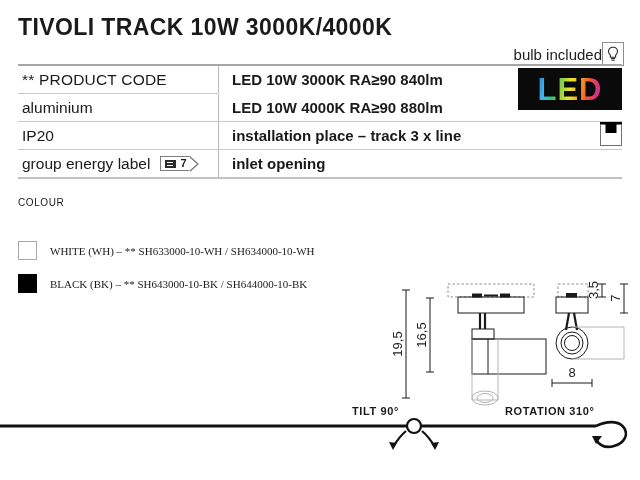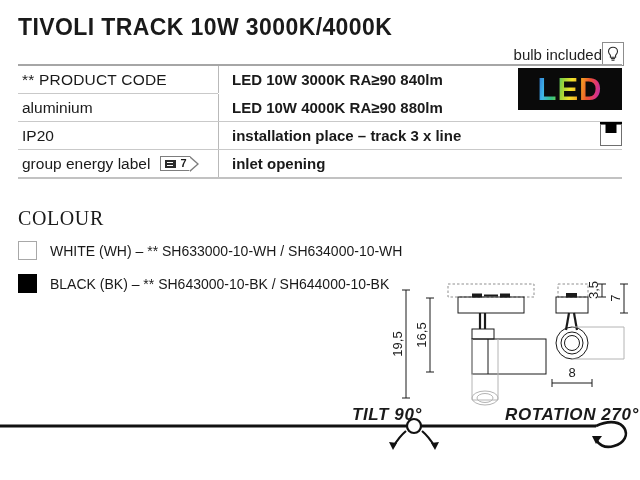--- a/index.html
+++ b/index.html
@@ -220,33 +220,33 @@
     left: -1px; right: -1px;
     top: -3px;
     height: 2px;
     background: #000;
   }
 
   
   #colour-heading {
     position: absolute;
     left: 18px;
-    top: 207px;
-    font-size: 20px;
+    top: 197px;
+    font-size: 10px;
     letter-spacing: .6px;
+  }
+  .colour-row {
+    position: absolute;
+    left: 18px;
+    display: flex;
+    align-items: center;
+    gap: 13px;
+    font-size: 11px;
+    white-space: nowrap;
     font-family: Liberation Serif, serif;
-  }
-  .colour-row {
-    position: absolute;
-    left: 18px;
-    display: flex;
-    align-items: center;
-    gap: 13px;
-    font-size: 14px;
-    white-space: nowrap;
   }
   #colour-row-0 { top: 241px; }
   #colour-row-1 { top: 274px; }
   .swatch {
     width: 19px;
     height: 19px;
     box-sizing: border-box;
     flex: 0 0 19px;
   }
   .swatch-white { background: #ffffff; border: 1px solid #a8a8a8; }
@@ -266,25 +266,24 @@
   #motion-bar {
     position: absolute;
     left: 0;
     top: 404px;
     width: 640px;
     height: 76px;
   }
   #motion-bar svg { display: block; }
   .motion-label {
     position: absolute;
-    font-size: 17px;
+    font-size: 11px;
     font-weight: bold;
     letter-spacing: .6px;
     color: #1a1a1a;
-    font-style: italic;
   }
   #tilt-label { left: 352px; top: 405px; }
   #rotation-label { left: 505px; top: 405px; }
 </style>
 </head>
 <body>
 
 <div id="page-title">TIVOLI TRACK 10W 3000K/4000K</div>
 
 <div id="bulb-row">
@@ -441,21 +440,21 @@
       <text x="22" y="64" text-anchor="middle" transform="rotate(-90 22 64)">19,5</text>
       <text x="46" y="55" text-anchor="middle" transform="rotate(-90 46 55)">16,5</text>
       <text x="218" y="10" text-anchor="middle" transform="rotate(-90 218 10)">3,5</text>
       <text x="240" y="18" text-anchor="middle" transform="rotate(-90 240 18)">7</text>
       <text x="192" y="97" text-anchor="middle">8</text>
     </g>
   </svg>
 </div>
 
 <span class="motion-label" id="tilt-label">TILT 90°</span>
-<span class="motion-label" id="rotation-label">ROTATION 270°</span>
+<span class="motion-label" id="rotation-label">ROTATION 310°</span>
 
 <div id="motion-bar">
   <svg width="640" height="76" viewBox="0 0 640 76" aria-hidden="true">
 
     <line x1="0" y1="22" x2="596" y2="22" stroke="#111" stroke-width="3"></line>
 
     <g>
       <circle cx="414" cy="22" r="7" fill="#fff" stroke="#111" stroke-width="2.2"></circle>
 
       <path d="M406 27 C400 32 396 38 393 43" fill="none" stroke="#111" stroke-width="2.2"></path>

